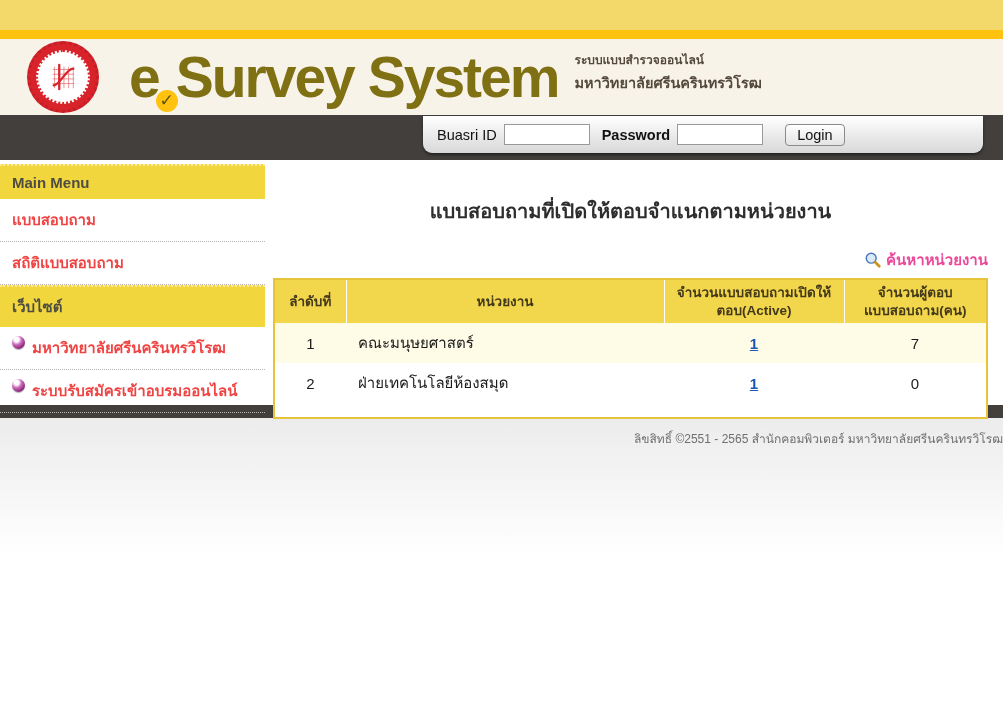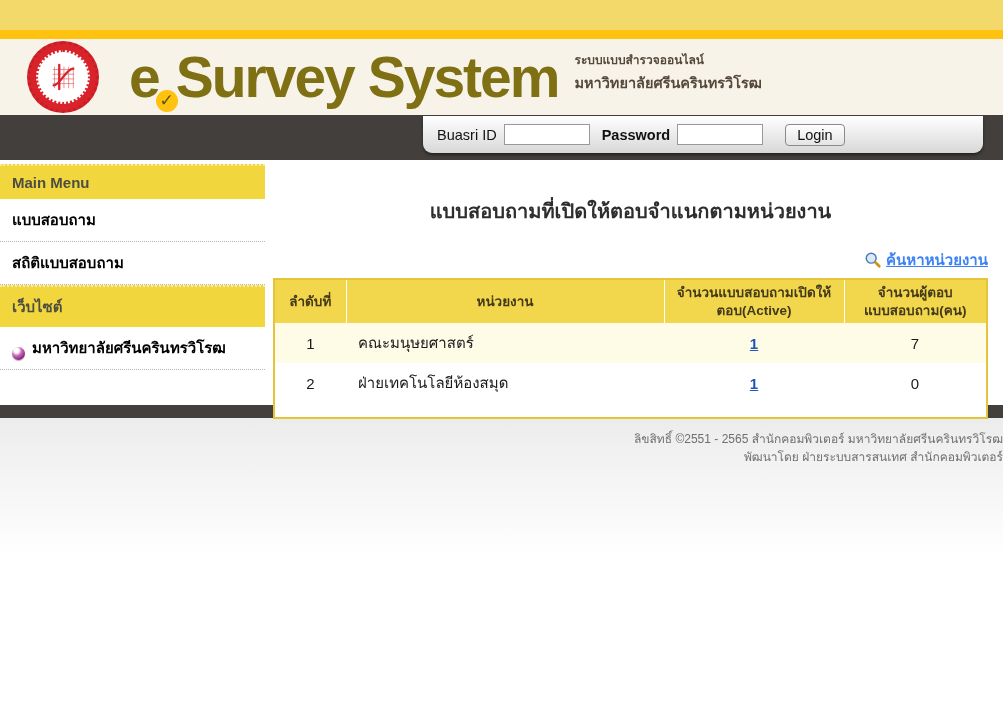--- a/index.html
+++ b/index.html
@@ -63,36 +63,36 @@
   }
 
   
   .content { display:flex; height:245px; background:#fff; }
   .sidebar { width:265px; flex:0 0 auto; padding-top:4px; }
   .side-header {
     background:#F2D63E; color:#4d4d42; font-weight:bold; font-size:15px;
     padding:8px 12px; border-top:2px dotted #fbeaa0;
   }
   .side-item {
-    padding:9px 12px; font-size:15px; font-weight:bold; color:#000000;
+    padding:9px 12px; font-size:15px; font-weight:bold; color:#ef4444;
     border-bottom:1px dotted #b5b5b5; cursor:pointer;
-    display:flex; align-items:flex-end;
+    display:flex; align-items:flex-start;
   }
   .globe-icon {
     width:13px; height:13px; border-radius:50%; margin-right:7px; flex:0 0 auto;
     background:radial-gradient(circle at 35% 28%, #ffffff 0 18%, #d06cbe 40%, #7a1566 80%);
     box-shadow:0 1px 1px rgba(0,0,0,.3);
   }
 
   .main { flex:1; padding:0 15px 0 8px; }
   .main-title { text-align:center; font-size:20px; font-weight:bold; color:#2e2e2e; margin-top:35px; }
   .search-row { text-align:right; margin-top:21px; margin-bottom:6px; }
   .search-link {
-    color:#3b82f6; font-weight:bold; font-size:15px;
-    text-decoration:underline; cursor:pointer; white-space:nowrap;
+    color:#ec4899; font-weight:bold; font-size:15px;
+    cursor:pointer; white-space:nowrap;
   }
   .search-icon { vertical-align:-4px; margin-right:4px; }
 
   table.units { width:100%; border-collapse:collapse; border:2px solid #E5C43C; }
   .units thead th {
     background:#F2D64B; color:#43391B; font-size:13.5px; font-weight:bold;
     padding:4px 6px; border-left:1px solid #fff; line-height:1.3;
   }
   .units thead th:first-child { border-left:none; }
   .col-no { width:72px; } .col-unit { width:318px; } .col-active { width:180px; }
@@ -165,20 +165,24 @@
       <div class="side-item">
         <span>แบบสอบถาม</span>
       </div>
       <div class="side-item">
         <span>สถิติแบบสอบถาม</span>
       </div>
       <div class="side-header">เว็บไซต์</div>
       <div class="side-item">
         <span class="globe-icon"></span>
         <span>มหาวิทยาลัยศรีนครินทรวิโรฒ</span>
+      </div>
+      <div class="side-item">
+        <span class="globe-icon"></span>
+        <span>ระบบรับสมัครเข้าอบรมออนไลน์</span>
       </div>
     </div>
 
     <div class="main">
       <div class="main-title">แบบสอบถามที่เปิดให้ตอบจำแนกตามหน่วยงาน</div>
       <div class="search-row">
         <a class="search-link"><svg class="search-icon" width="18" height="18" viewBox="0 0 20 20">
               <circle cx="8" cy="8" r="5.5" fill="#dceaf7" stroke="#4A78C0" stroke-width="1.6"></circle>
               <line x1="12.5" y1="12.5" x2="17" y2="17" stroke="#C8941A" stroke-width="3" stroke-linecap="round"></line>
             </svg><span>ค้นหาหน่วยงาน</span></a>
@@ -207,16 +211,15 @@
             <td>0</td>
           </tr>
         </tbody>
       </table>
     </div>
   </div>
 
   <div class="footer-bar"></div>
   <div class="footer">
     <div>ลิขสิทธิ์ ©2551 - 2565 สำนักคอมพิวเตอร์ มหาวิทยาลัยศรีนครินทรวิโรฒ</div>
-    <div>พัฒนาโดย ฝ่ายระบบสารสนเทศ สำนักคอมพิวเตอร์</div>
   </div>
 
 </div>
 
 </body></html>

